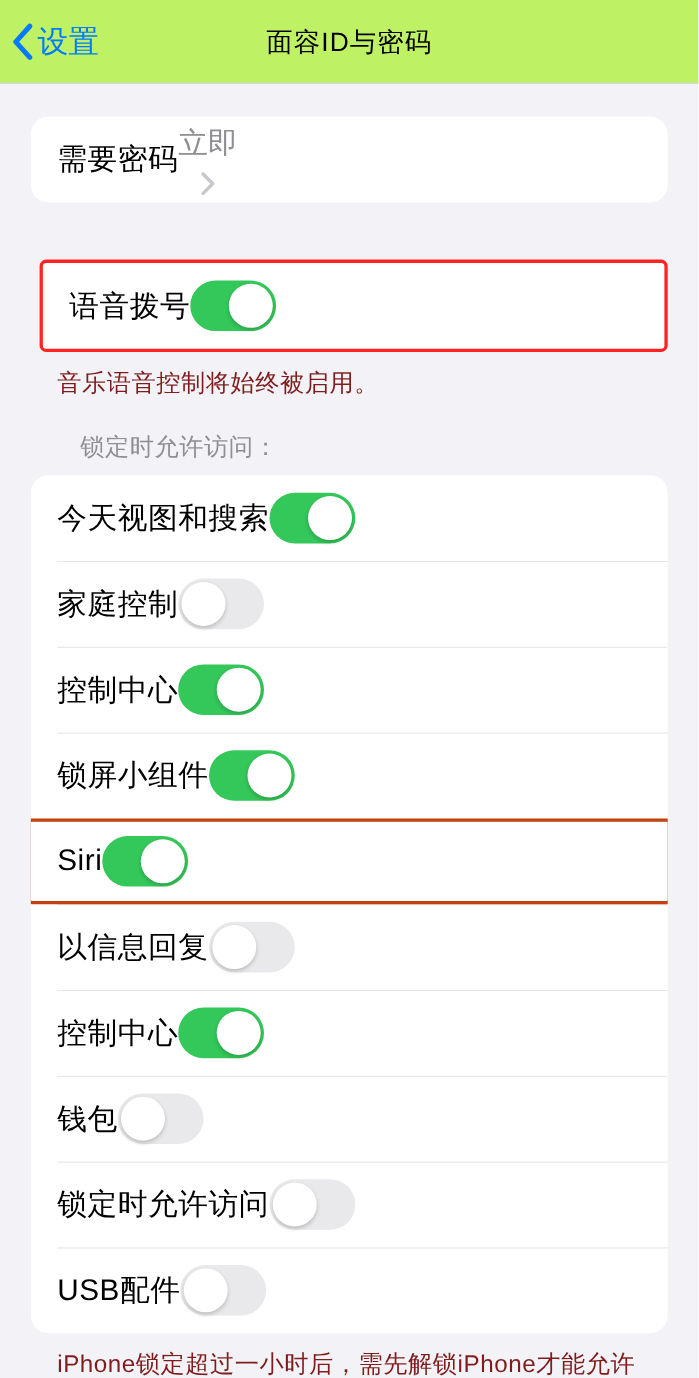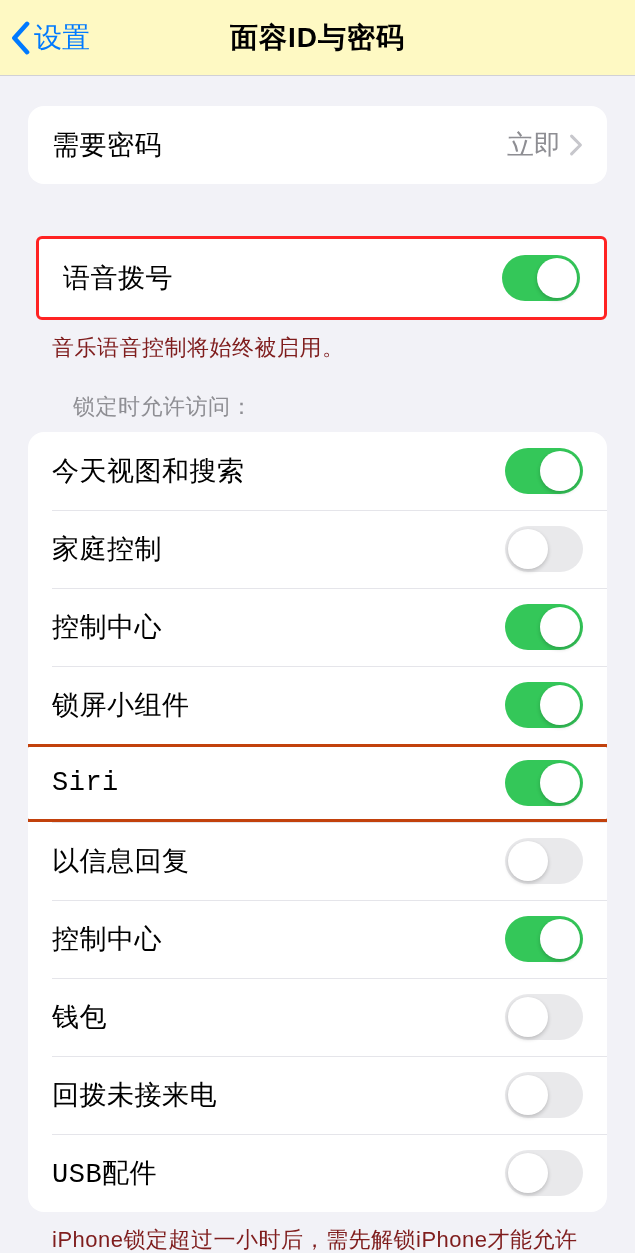--- a/index.html
+++ b/index.html
@@ -10,21 +10,21 @@
     }
     body {
       width: 635px;
       height: 1253px;
       background: #f2f2f7;
       font-family: -apple-system, "PingFang SC", "Helvetica Neue", sans-serif;
       overflow: hidden;
     }
     .nav-bar {
       height: 76px;
-      background: #fef9c3;
+      background: #bef264;
       display: flex;
       align-items: center;
       position: relative;
       border-bottom: 1px solid #d1d1d6;
     }
     .back-link {
       display: flex;
       align-items: center;
       color: #007aff;
       font-size: 28px;
@@ -34,46 +34,45 @@
     .back-chevron {
       display: inline-block;
     }
     .back-chevron svg {
       display: block;
     }
     .nav-title {
       position: absolute;
       left: 50%;
       transform: translateX(-50%);
-      font-size: 28px;
-      font-weight: 700;
+      font-size: 24px;
+      font-weight: 400;
       color: #000;
       letter-spacing: 1px;
     }
     .content {
       padding: 0;
     }
     .section {
       margin: 28px 28px 0 28px;
       background: #fff;
       border-radius: 16px;
       overflow: hidden;
     }
     .section.highlighted {
       border: 3px solid #ff2323;
       border-radius: 6px;
     }
     .row {
       display: flex;
       align-items: center;
-      justify-content: space-between;
+      justify-content: flex-start;
       min-height: 78px;
       padding: 0 24px 0 24px;
       position: relative;
-      font-family: Liberation Mono, monospace;
     }
     .row + .row::before {
       content: "";
       position: absolute;
       left: 24px;
       right: 0;
       top: 0;
       height: 1px;
       background: #e5e5ea;
     }
@@ -89,20 +88,21 @@
     }
     .row-label {
       font-size: 27px;
       color: #000;
       letter-spacing: 0.5px;
     }
     .row-value {
       display: flex;
       align-items: center;
       gap: 8px;
+      flex-direction: column;
     }
     .value-text {
       font-size: 27px;
       color: #8e8e93;
     }
     .disclosure {
       color: #c7c7cc;
     }
     .disclosure svg {
       display: block;
@@ -246,21 +246,21 @@
           <div class="knob"></div>
         </div>
     </div>
     <div class="row">
       <span class="row-label">钱包</span>
       <div class="toggle off">
           <div class="knob"></div>
         </div>
     </div>
     <div class="row">
-      <span class="row-label">回拨未接来电</span>
+      <span class="row-label">锁定时允许访问</span>
       <div class="toggle off">
           <div class="knob"></div>
         </div>
     </div>
     <div class="row">
       <span class="row-label">USB配件</span>
       <div class="toggle off">
           <div class="knob"></div>
         </div>
     </div>

